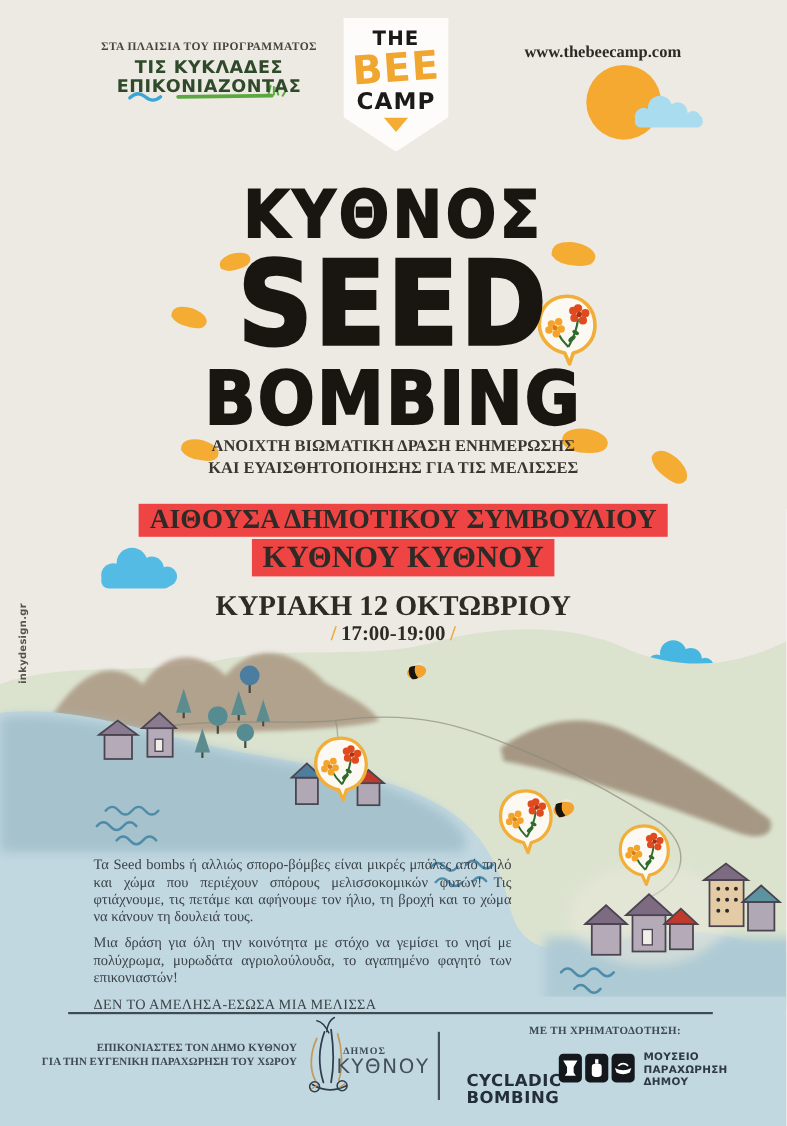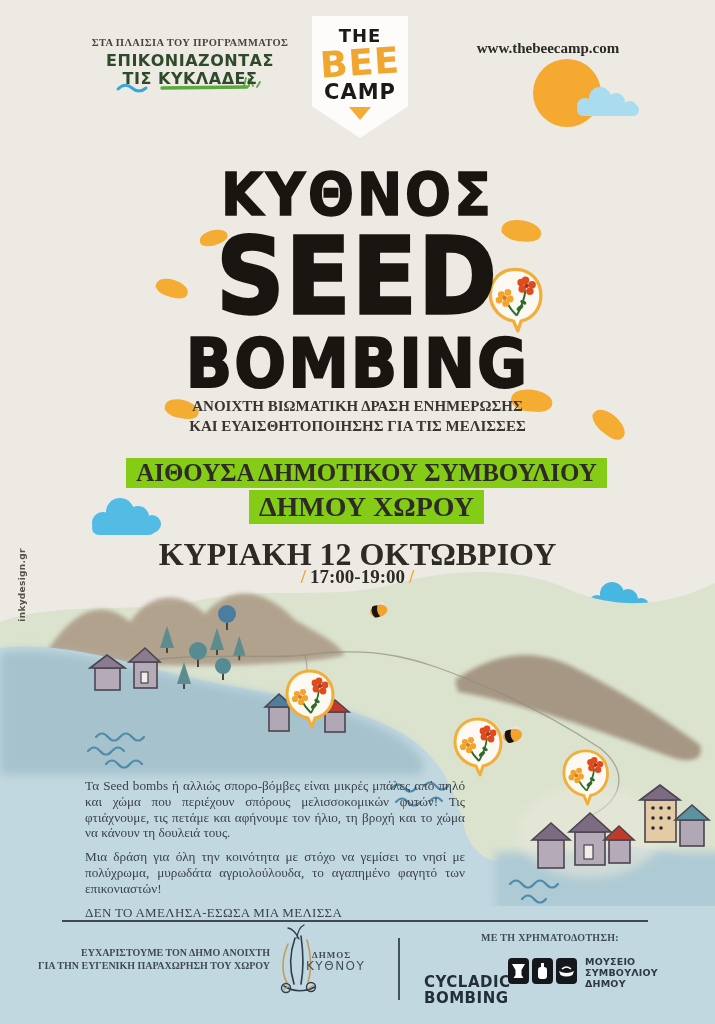--- a/index.html
+++ b/index.html
@@ -28,37 +28,37 @@
   .t{left:0;width:715px;text-align:center;font-family:"DejaVu Sans",sans-serif;font-weight:900;
      color:#191511;transform-origin:50% 0;}
   .t1{top:160px;font-size:54px;letter-spacing:3px;transform:scaleY(1.1);-webkit-text-stroke:1.5px #191511;}
   .t2{top:216px;font-size:94px;letter-spacing:2px;transform:scaleY(1.12);-webkit-text-stroke:3px #191511;}
   .t3{top:324px;font-size:61px;letter-spacing:2px;transform:scaleY(1.1);-webkit-text-stroke:1.8px #191511;}
   .subtitle{left:0;top:397px;width:715px;text-align:center;font-size:15px;font-weight:bold;
             color:#3a352e;line-height:19.5px;}
   .venue{left:0;width:715px;text-align:center;color:#2e2b26;font-weight:bold;}
   .venue1{top:459px;font-size:25px;}
   .venue2{top:491px;font-size:28px;}
-  .venue span{background:#84cc16;padding:1px 10px 2px;box-decoration-break:clone;margin-left:18px;}
-  .date{left:0;top:536px;width:715px;text-align:center;font-size:32px;font-weight:bold;color:#2e2b26;}
+  .venue span{background:#ef4444;padding:1px 10px 2px;box-decoration-break:clone;margin-left:18px;}
+  .date{left:0;top:536px;width:715px;text-align:center;font-size:26px;font-weight:bold;color:#2e2b26;}
   .time{left:0;top:566px;width:715px;text-align:center;font-size:19px;font-weight:bold;color:#2e2b26;}
   .time .sl{color:#f0a62f;font-weight:900;padding:0 4px;}
   
   .bodytxt{left:85px;top:778px;width:380px;color:#3b4249;font-size:13.2px;line-height:15.8px;
            text-align:justify;}
   .bodytxt p{margin:0 0 8px 0;}
   .bodytxt .motto{letter-spacing:.3px;font-size:13px;}
   .credit{left:-23px;top:580px;width:90px;text-align:center;font-size:9px;font-weight:bold;color:#57534b;
           transform:rotate(-90deg);letter-spacing:.3px;font-family:"DejaVu Sans",sans-serif;z-index:3;}
   
   .fline{left:62px;top:920px;width:586px;height:2px;background:#3e4b54;z-index:3;}
   .thanks{left:30px;top:946px;width:240px;text-align:right;font-size:10px;font-weight:bold;
           color:#3f4a52;line-height:13px;}
   .muni-name1{left:312px;top:950px;font-size:9px;font-weight:bold;color:#3f4c56;letter-spacing:1px;}
-  .muni-name2{left:306px;top:959px;font-size:12px;color:#44505a;letter-spacing:1.5px;
+  .muni-name2{left:306px;top:959px;font-size:18px;color:#44505a;letter-spacing:1.5px;
               font-family:"DejaVu Sans",sans-serif;font-weight:400;}
   .vdiv{left:398px;top:938px;width:2px;height:62px;background:#46525b;z-index:3;}
   .funding{left:425px;top:932px;width:250px;text-align:center;font-size:10px;font-weight:bold;
            color:#3f4a52;letter-spacing:.3px;}
   .cycladic{left:424px;top:974px;font-family:"DejaVu Sans",sans-serif;font-size:15px;font-weight:800;
             color:#232e38;line-height:16px;letter-spacing:.5px;}
   .cicons{left:508px;top:958px;display:flex;gap:3px;z-index:3;}
   .cicon{width:21px;height:26px;background:#14181c;border-radius:4px;display:flex;
          align-items:center;justify-content:center;}
   .museum{left:585px;top:956px;font-family:"DejaVu Sans",sans-serif;font-size:9.5px;font-weight:bold;
@@ -242,22 +242,22 @@
       <path d="M284,986 q14,9 31,1" stroke="#2e3d4d" stroke-width="1.6"></path>
     </g>
     <circle cx="286" cy="988" r="4.5" fill="none" stroke="#2e3d4d" stroke-width="1.4"></circle>
     <circle cx="311" cy="987" r="4.5" fill="none" stroke="#2e3d4d" stroke-width="1.4"></circle>
     <path d="M283,990 l6,-4 M308,989 l6,-4" stroke="#c49a5a" stroke-width="1.2"></path>
   </g>
 </svg>
 
 <div class="abs txt program-note">ΣΤΑ ΠΛΑΙΣΙΑ ΤΟΥ ΠΡΟΓΡΑΜΜΑΤΟΣ</div>
 <div class="abs txt program-name">
+  <div>ΤΙΣ ΚΥΚΛΑΔΕΣ</div>
   <div>ΕΠΙΚΟΝΙΑΖΟΝΤΑΣ</div>
-  <div>ΤΙΣ ΚΥΚΛΑΔΕΣ</div>
 </div>
 
 <div class="abs badge">
   <div class="the">THE</div>
   <div class="bee">BEE</div>
   <div class="camp">CAMP</div>
   <div class="tri"></div>
 </div>
 
 <div class="abs txt website">www.thebeecamp.com</div>
@@ -265,38 +265,38 @@
 <div class="abs txt t t1">ΚΥΘΝΟΣ</div>
 <div class="abs txt t t2">SEED</div>
 <div class="abs txt t t3">BOMBING</div>
 
 <div class="abs txt subtitle">
   <div>ΑΝΟΙΧΤΗ ΒΙΩΜΑΤΙΚΗ ΔΡΑΣΗ ΕΝΗΜΕΡΩΣΗΣ</div>
   <div>ΚΑΙ ΕΥΑΙΣΘΗΤΟΠΟΙΗΣΗΣ ΓΙΑ ΤΙΣ ΜΕΛΙΣΣΕΣ</div>
 </div>
 
 <div class="abs txt venue venue1"><span>ΑΙΘΟΥΣΑ ΔΗΜΟΤΙΚΟΥ ΣΥΜΒΟΥΛΙΟΥ</span></div>
-<div class="abs txt venue venue2"><span>ΔΗΜΟΥ ΧΩΡΟΥ</span></div>
+<div class="abs txt venue venue2"><span>ΚΥΘΝΟΥ ΚΥΘΝΟΥ</span></div>
 
 <div class="abs txt date">ΚΥΡΙΑΚΗ 12 ΟΚΤΩΒΡΙΟΥ</div>
 <div class="abs txt time">
   <span class="sl">/</span><span>17:00-19:00</span><span class="sl">/</span>
 </div>
 
 <div class="abs txt bodytxt">
   <p>Τα Seed bombs ή αλλιώς σπορο-βόμβες είναι μικρές μπάλες από πηλό και χώμα που περιέχουν σπόρους μελισσοκομικών φυτών! Τις φτιάχνουμε, τις πετάμε και αφήνουμε τον ήλιο, τη βροχή και το χώμα να κάνουν τη δουλειά τους.</p>
   <p>Μια δράση για όλη την κοινότητα με στόχο να γεμίσει το νησί με πολύχρωμα, μυρωδάτα αγριολούλουδα, το αγαπημένο φαγητό των επικονιαστών!</p>
   <p class="motto">ΔΕΝ ΤΟ ΑΜΕΛΗΣΑ-ΕΣΩΣΑ ΜΙΑ ΜΕΛΙΣΣΑ</p>
 </div>
 
 <div class="abs credit">inkydesign.gr</div>
 
 <div class="abs fline"></div>
 <div class="abs txt thanks">
-  <div>ΕΥΧΑΡΙΣΤΟΥΜΕ ΤΟΝ ΔΗΜΟ ΑΝΟΙΧΤΗ</div>
+  <div>ΕΠΙΚΟΝΙΑΣΤΕΣ ΤΟΝ ΔΗΜΟ ΚΥΘΝΟΥ</div>
   <div>ΓΙΑ ΤΗΝ ΕΥΓΕΝΙΚΗ ΠΑΡΑΧΩΡΗΣΗ ΤΟΥ ΧΩΡΟΥ</div>
 </div>
 
 <div class="abs txt muni-name1">ΔΗΜΟΣ</div>
 <div class="abs txt muni-name2">ΚΥΘΝΟΥ</div>
 
 <div class="abs vdiv"></div>
 
 <div class="abs txt funding">ΜΕ ΤΗ ΧΡΗΜΑΤΟΔΟΤΗΣΗ:</div>
 
@@ -320,17 +320,17 @@
   <div class="cicon">
     <svg width="17" height="16" viewBox="0 0 17 16">
           <path d="M1 8 Q8.5 12 16 8 L14.5 12 Q8.5 15 2.5 12 Z" fill="#fff"></path>
           <path d="M4 6 Q8.5 2 13 6" stroke="#fff" stroke-width="1.6" fill="none"></path>
         </svg>
   </div>
 </div>
 
 <div class="abs txt museum">
   <div>ΜΟΥΣΕΙΟ</div>
-  <div>ΣΥΜΒΟΥΛΙΟΥ</div>
+  <div>ΠΑΡΑΧΩΡΗΣΗ</div>
   <div>ΔΗΜΟΥ</div>
 </div>
 
 </div>
 
 </body></html>

